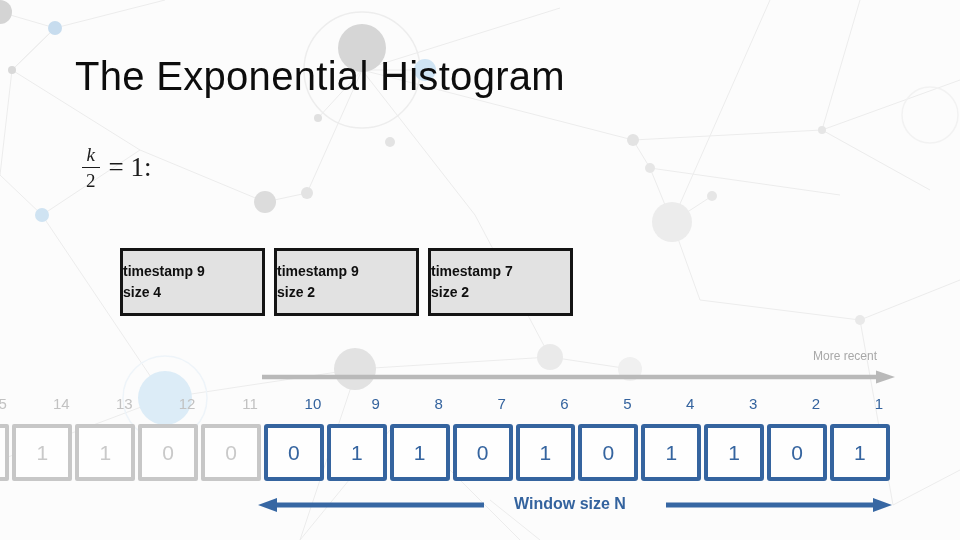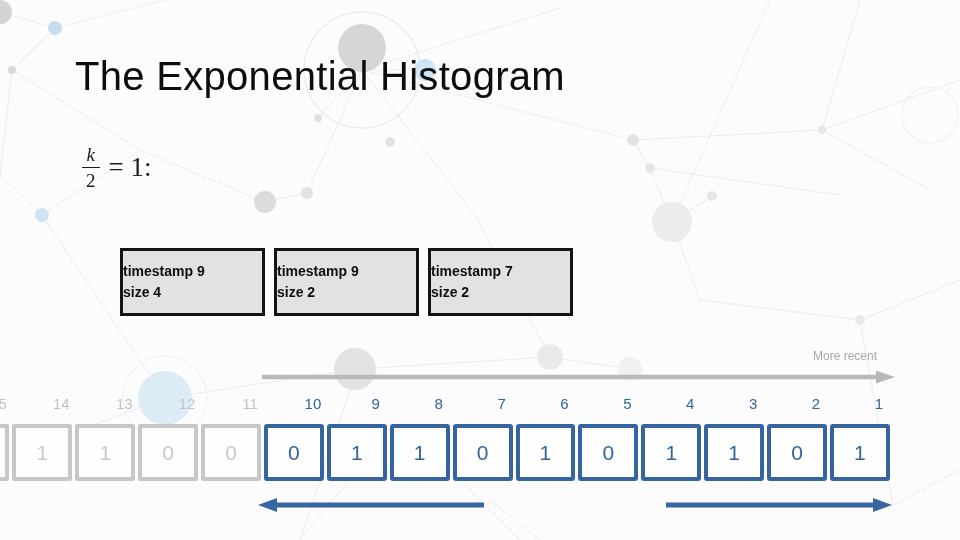--- a/index.html
+++ b/index.html
@@ -160,14 +160,15 @@
   </div>
 
   <svg class="win-arrow left" width="230" height="18">
     <polygon points="2,9 21,2 21,16" fill="#3767a3"></polygon>
     <line x1="18" y1="9" x2="228" y2="9" stroke="#3767a3" stroke-width="5"></line>
   </svg>
   <svg class="win-arrow right" width="232" height="18">
     <line x1="2" y1="9" x2="212" y2="9" stroke="#3767a3" stroke-width="5"></line>
     <polygon points="209,2 228,9 209,16" fill="#3767a3"></polygon>
   </svg>
+  <div class="window-label">Window size N</div>
 
 </div>
 
 </body></html>

